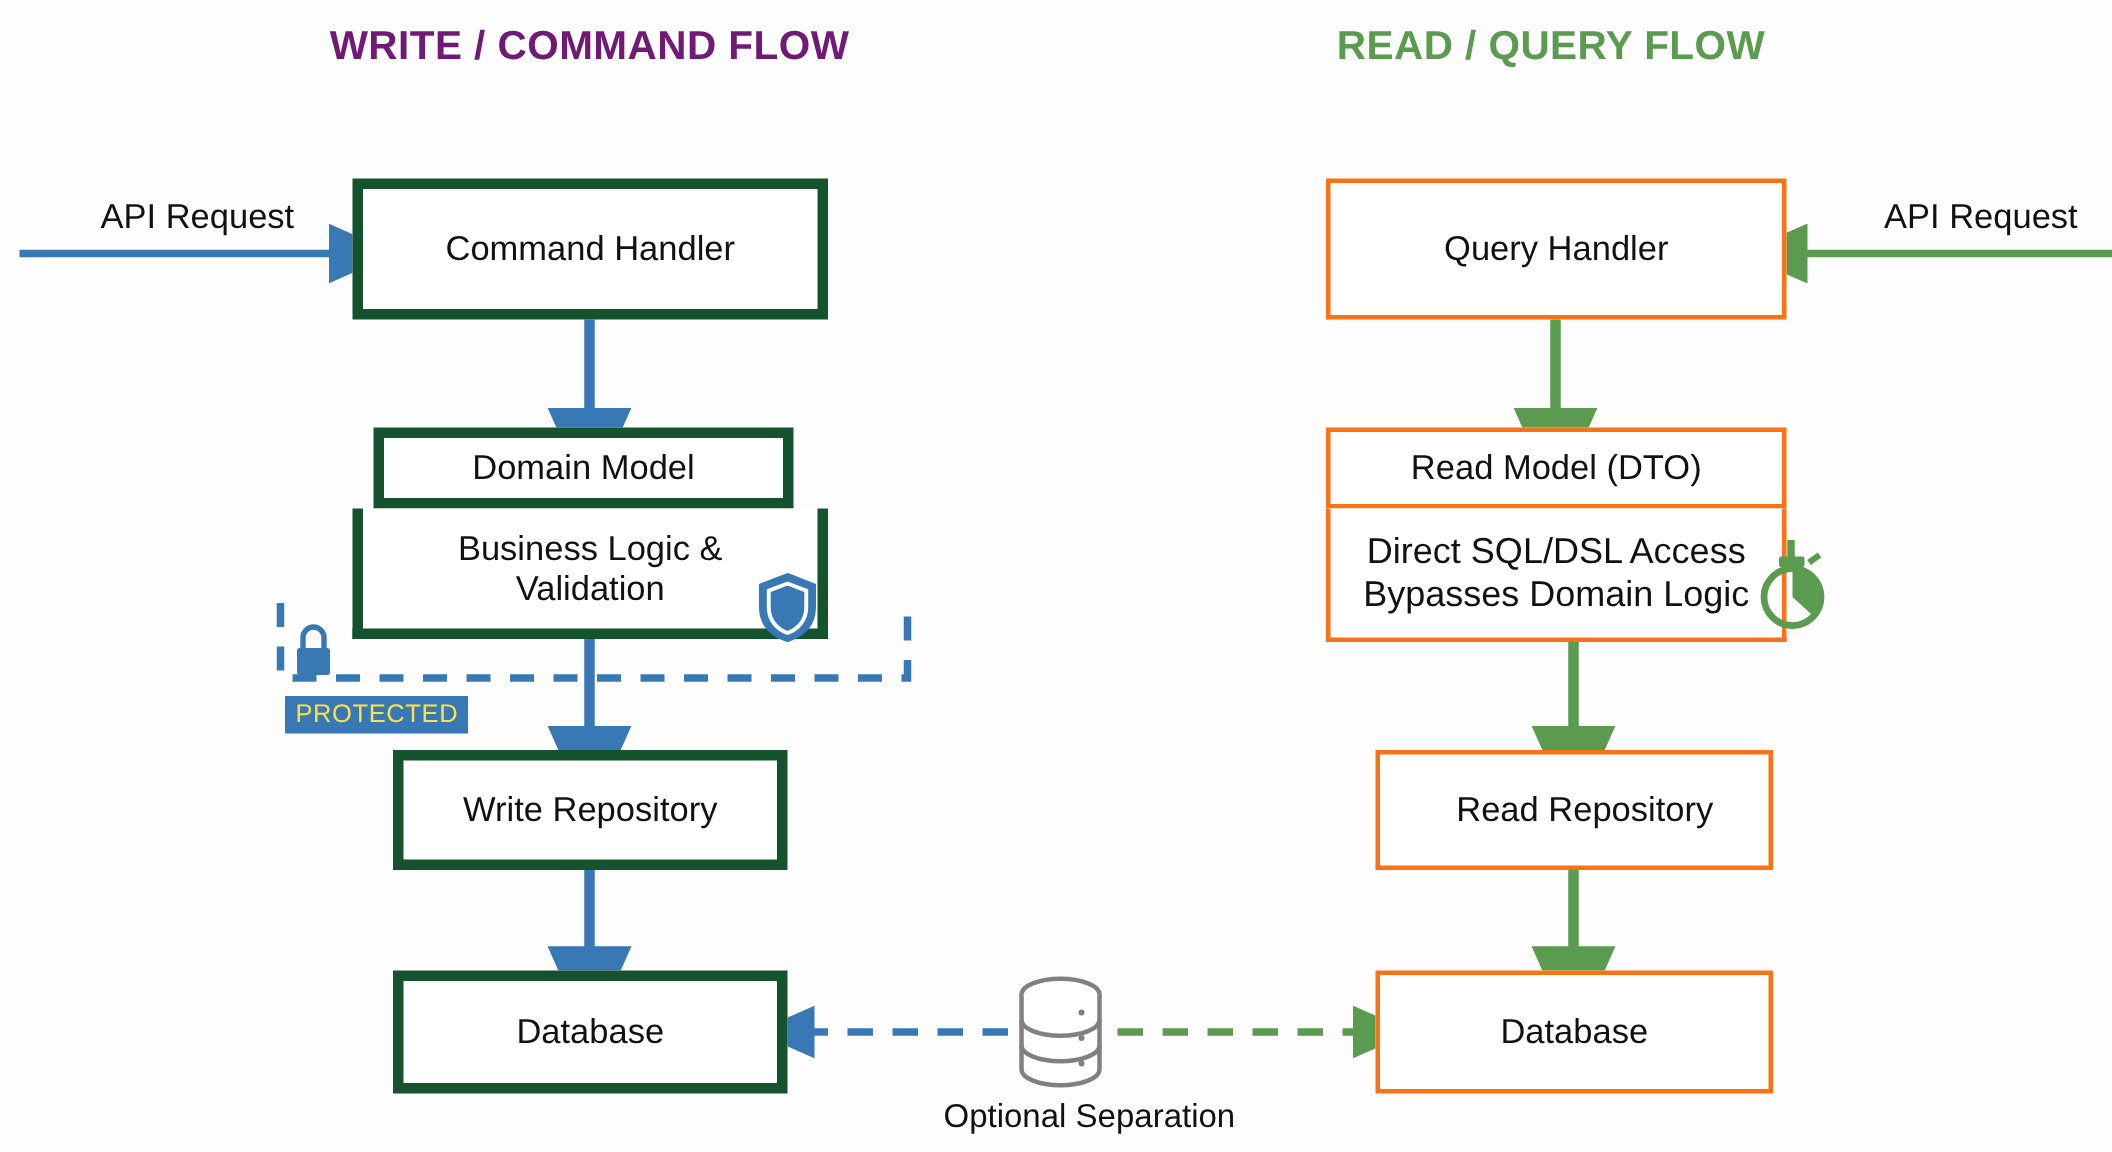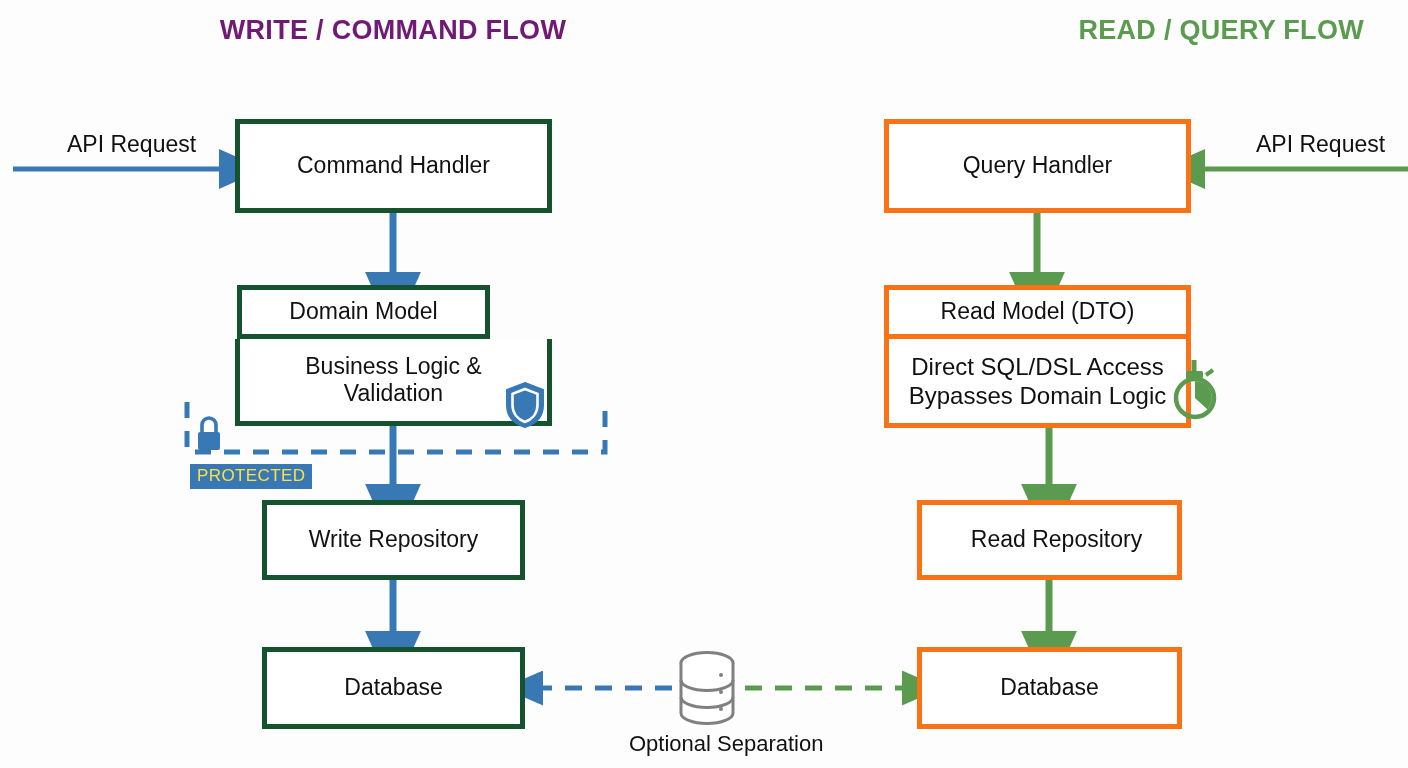--- a/index.html
+++ b/index.html
@@ -16,37 +16,37 @@
     overflow: hidden;
   }
   .flow-title {
     position: absolute;
     font-weight: bold;
     font-size: 27px;
     letter-spacing: 0.3px;
     white-space: nowrap;
   }
   #title-write { left: 0; top: 15px; width: 786px; text-align: center; color: #701a75; }
-  #title-read  { left: 704px; top: 15px; width: 660px; text-align: right; color: #5b9b4f; }
+  #title-read  { left: 704px; top: 15px; width: 660px; text-align: center; color: #5b9b4f; }
 
   .node {
     position: absolute;
     box-sizing: border-box;
     background: #ffffff;
     display: flex;
     align-items: center;
     justify-content: center;
     text-align: center;
     color: #111111;
     font-size: 23px;
     line-height: 1.18;
     white-space: nowrap;
   }
-  .node.blue  { border: 5px solid #14532d; }
-  .node.green { border: 5px solid #f97316; }
+  .node.blue  { border: 7px solid #14532d; }
+  .node.green { border: 3px solid #f97316; }
 
   .edge-label {
     position: absolute;
     font-size: 23px;
     color: #111111;
     white-space: nowrap;
     margin-left: 25px;
   }
 
   svg.layer {
@@ -113,21 +113,21 @@
     <line x1="745" y1="688" x2="905" y2="688" stroke="#5b9b4f" stroke-width="5" stroke-dasharray="17 13" marker-end="url(#ah-green-sm)"></line>
   </svg>
 
   <div class="flow-title" id="title-write">WRITE / COMMAND FLOW</div>
   <div class="flow-title" id="title-read">READ / QUERY FLOW</div>
 
   <div class="edge-label" style="left:42px; top:131px;">API Request</div>
 
   <div class="node blue" style="left:235px; top:119px; width:317px; height:94px;">Command Handler</div>
 
-  <div class="node blue" style="left:237px; top:285px; width:253px; height:54px;">Domain Model</div>
+  <div class="node blue" style="left:249px; top:285px; width:280px; height:54px;">Domain Model</div>
 
   <div class="node blue" style="left:235px; top:339px; width:317px; height:87px; border-top:none;">
     <div style="display:flex; flex-direction:column; line-height:1.18;">
       <span>Business Logic &amp;</span>
       <span>Validation</span>
     </div>
   </div>
 
   <div class="icon-abs" style="left:504px; top:381px; width:42px; height:48px;">
     <svg width="42" height="48" viewBox="0 0 42 48">

